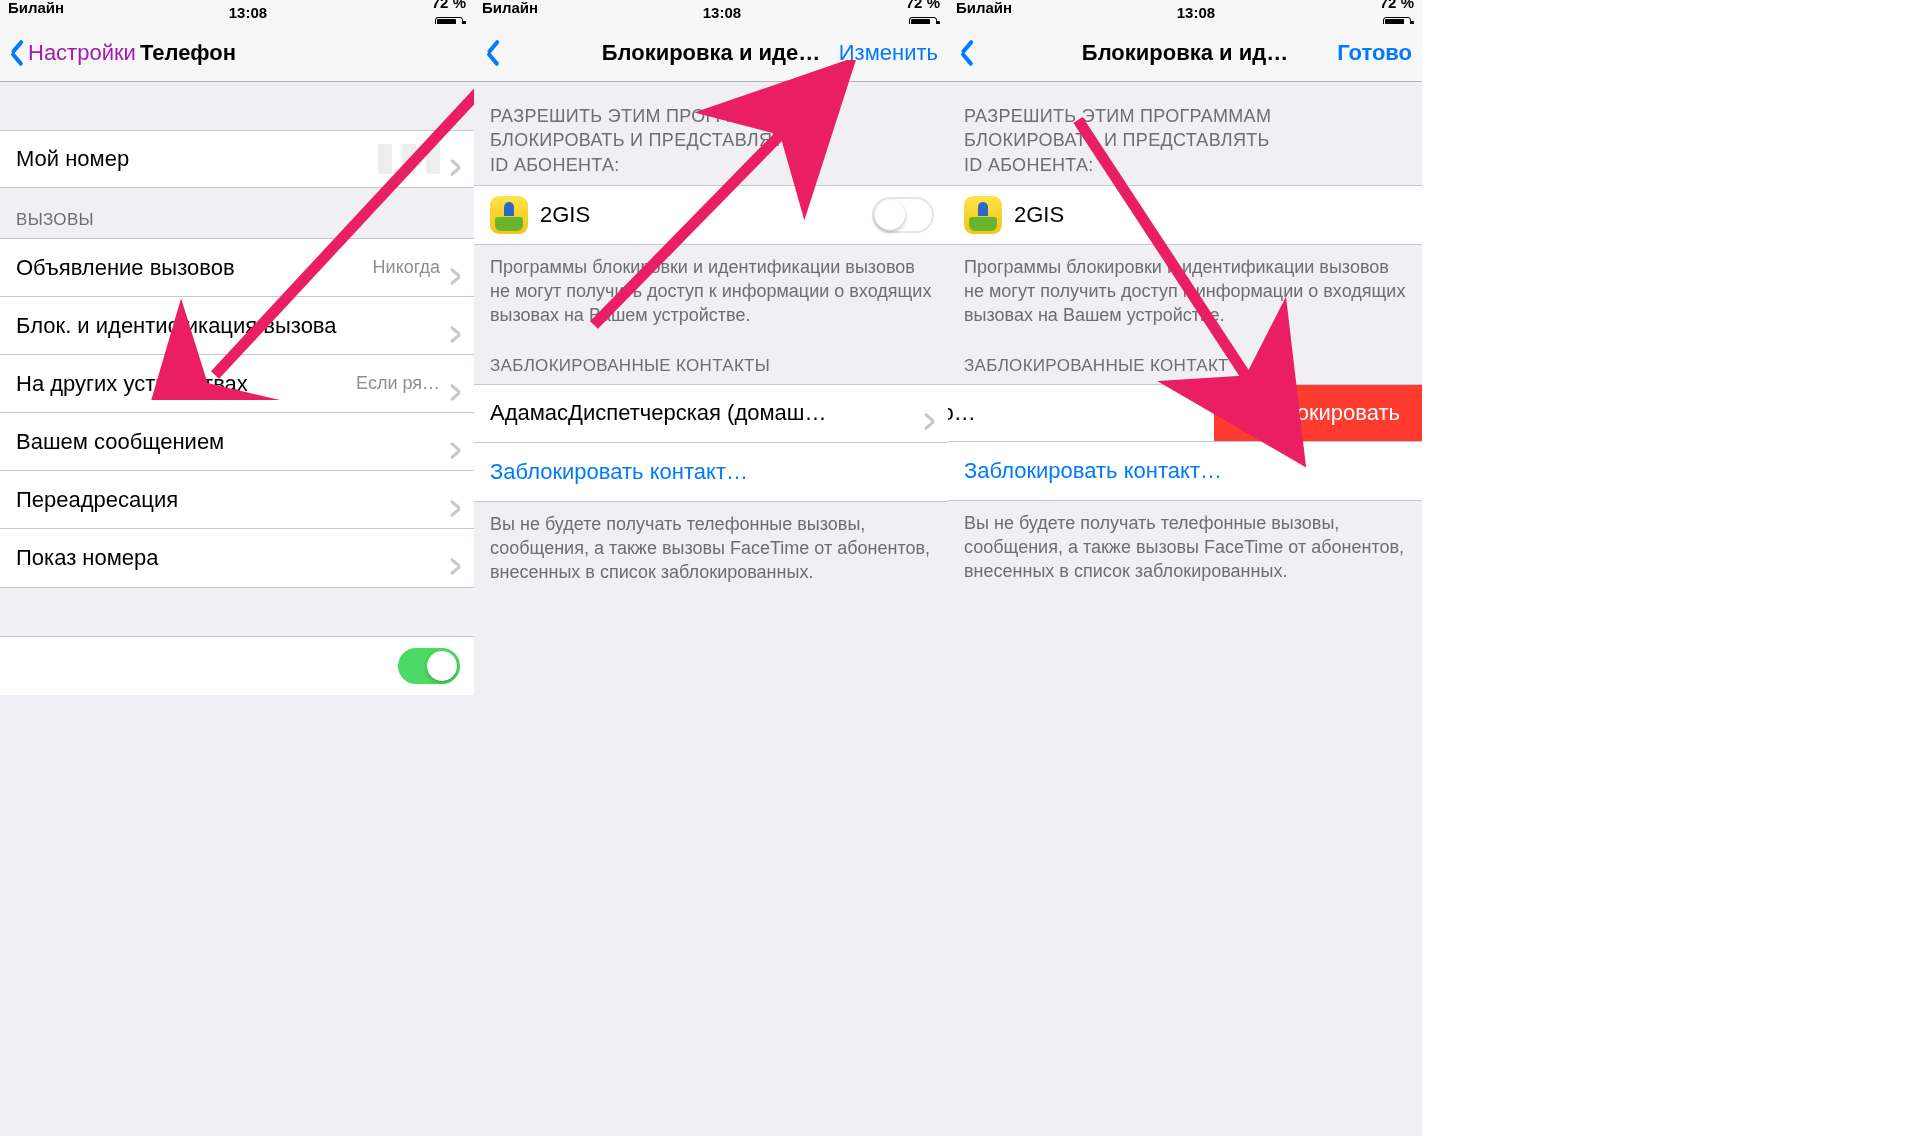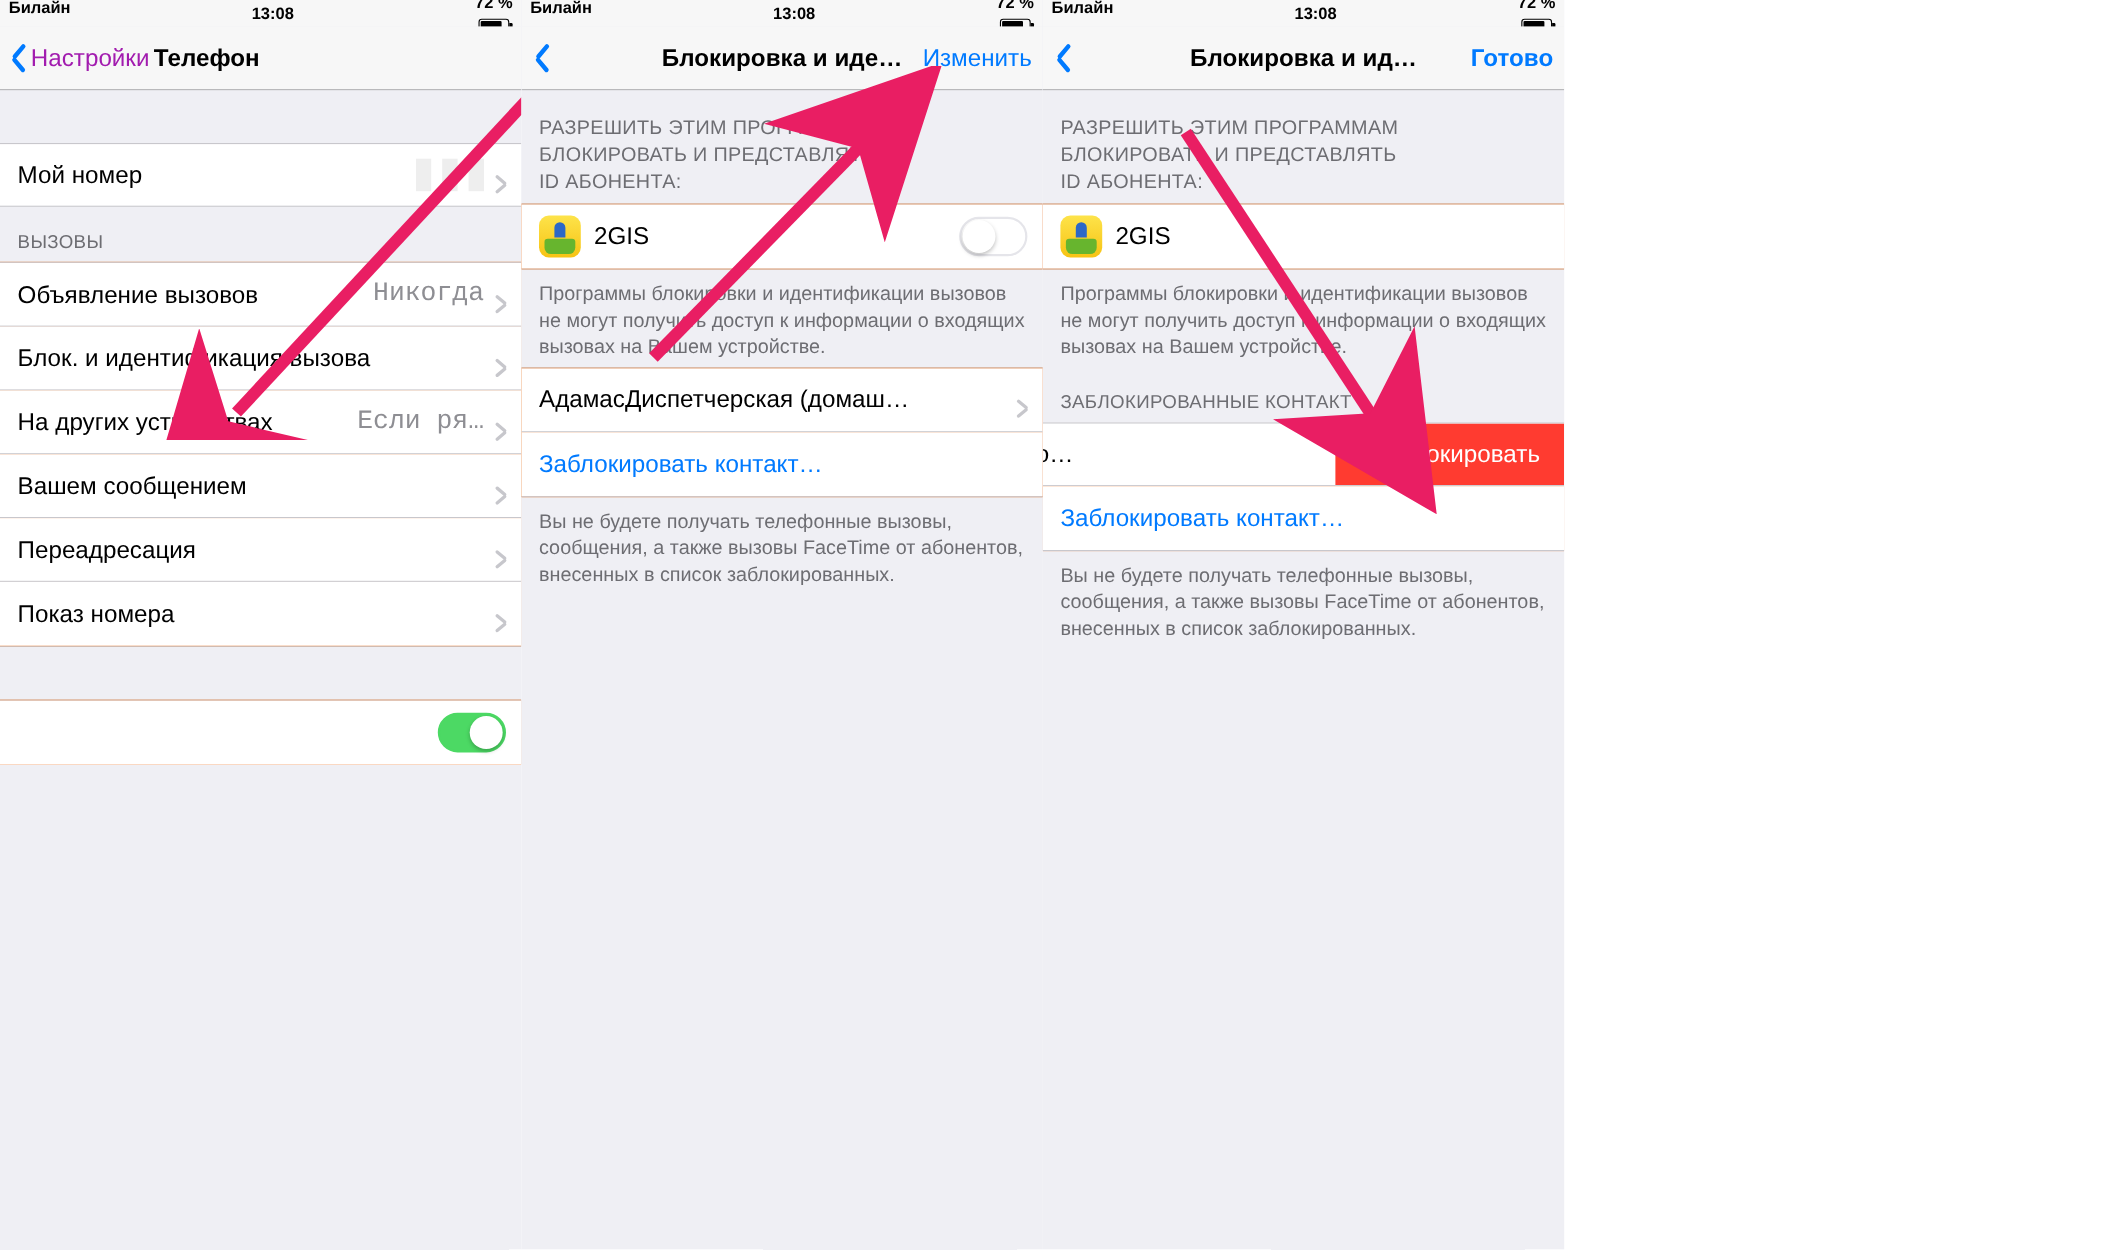--- a/index.html
+++ b/index.html
@@ -29,32 +29,32 @@
 
   .chev-left { width:16px; height:26px; position:relative; }
   .chev-left:before,.chev-left:after { content:""; position:absolute; left:2px; width:16px; height:3.5px; background:#007aff; border-radius:2px; }
   .chev-left:before { top:11px; transform:rotate(-50deg); transform-origin:left center; }
   .chev-left:after  { top:11px; transform:rotate(50deg); transform-origin:left center; }
 
   
   .spacer { height:48px; }
   .cell { background:#fff; border-top:1px solid #c8c7cc; border-bottom:1px solid #c8c7cc; padding:0 16px; min-height:58px; display:flex; align-items:center; font-size:22px; color:#000; position:relative; }
   .cell + .cell { border-top:none; }
-  .cell .value { margin-left:auto; color:#8e8e93; font-size:24px; padding-right:18px; white-space:nowrap; overflow:hidden; text-overflow:ellipsis;font-family:Liberation Mono, monospace; }
+  .cell .value { margin-left:auto; color:#8e8e93; font-size:18px; padding-right:18px; white-space:nowrap; overflow:hidden; text-overflow:ellipsis; }
   .cell .disclose { position:absolute; right:14px; color:#c7c7cc; font-size:22px; }
   .chev-right { width:10px; height:18px; position:relative; }
   .chev-right:before,.chev-right:after { content:""; position:absolute; right:0; width:12px; height:3px; background:#c7c7cc; border-radius:2px; }
   .chev-right:before { top:7px; transform:rotate(40deg); transform-origin:right center; }
   .chev-right:after  { top:7px; transform:rotate(-40deg); transform-origin:right center; }
 
   .sec-header { padding:22px 16px 8px; font-size:17px; color:#6d6d72; text-transform:uppercase; letter-spacing:0.3px; }
   .sec-header.multiline { text-transform:none; font-size:18px; line-height:1.35; }
   .sec-footer { padding:10px 16px 6px; font-size:18px; color:#6d6d72; line-height:1.35; }
 
-  .group { border-top:1px solid #c8c7cc; border-bottom:1px solid #c8c7cc; background:#f97316; }
+  .group { border-top:1px solid #c8c7cc; border-bottom:1px solid #c8c7cc; background:#15803d; }
   .group .cell { border:none; border-bottom:1px solid #c8c7cc; }
   .group .cell:last-child { border-bottom:none; }
 
   
   .switch { width:62px; height:36px; border-radius:18px; position:absolute; right:14px; }
   .switch.off { background:#fff; border:2px solid #e5e5ea; }
   .switch.off .knob { left:1px; }
   .switch.on { background:#4cd964; border:2px solid #4cd964; }
   .switch.on .knob { right:1px; }
   .knob { position:absolute; top:1px; width:30px; height:30px; border-radius:50%; background:#fff; box-shadow:0 2px 4px rgba(0,0,0,.25); }
@@ -223,20 +223,21 @@
     <div class="cell">
       <span class="appicon"></span>
       <span>2GIS</span>
       <span class="switch off">
             <span class="knob"></span>
           </span>
     </div>
   </div>
   <div class="sec-footer">Программы блокировки и идентификации вызовов не могут получить доступ к информации о входящих вызовах на Вашем устройстве.</div>
 
+  <div class="sec-header">ЗАБЛОКИРОВАННЫЕ КОНТАКТЫ</div>
   <div class="group">
     <div class="cell">
       <span style="white-space:nowrap; overflow:hidden; text-overflow:ellipsis; max-width:390px;">АдамасДиспетчерская (домаш…</span>
       <span class="disclose"><span class="chev-right"></span></span>
     </div>
     <div class="cell linkcell">
       <span>Заблокировать контакт…</span>
     </div>
   </div>
   <div class="sec-footer">Вы не будете получать телефонные вызовы, сообщения, а также вызовы FaceTime от абонентов, внесенных в список заблокированных.</div>

